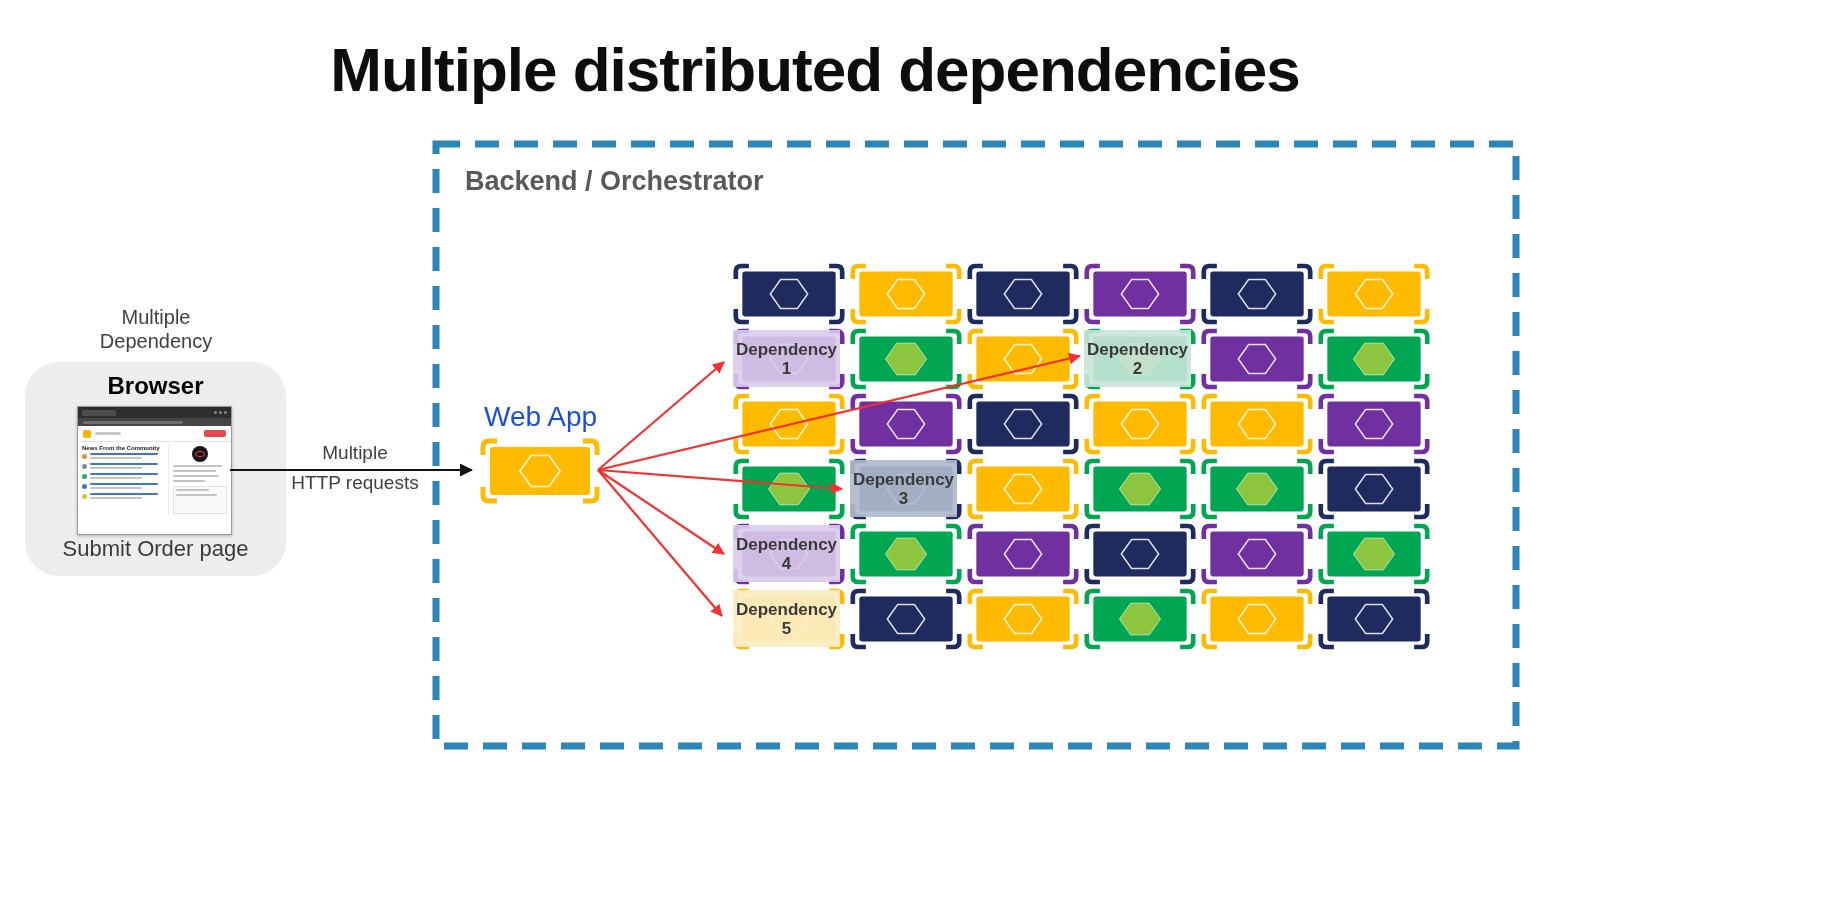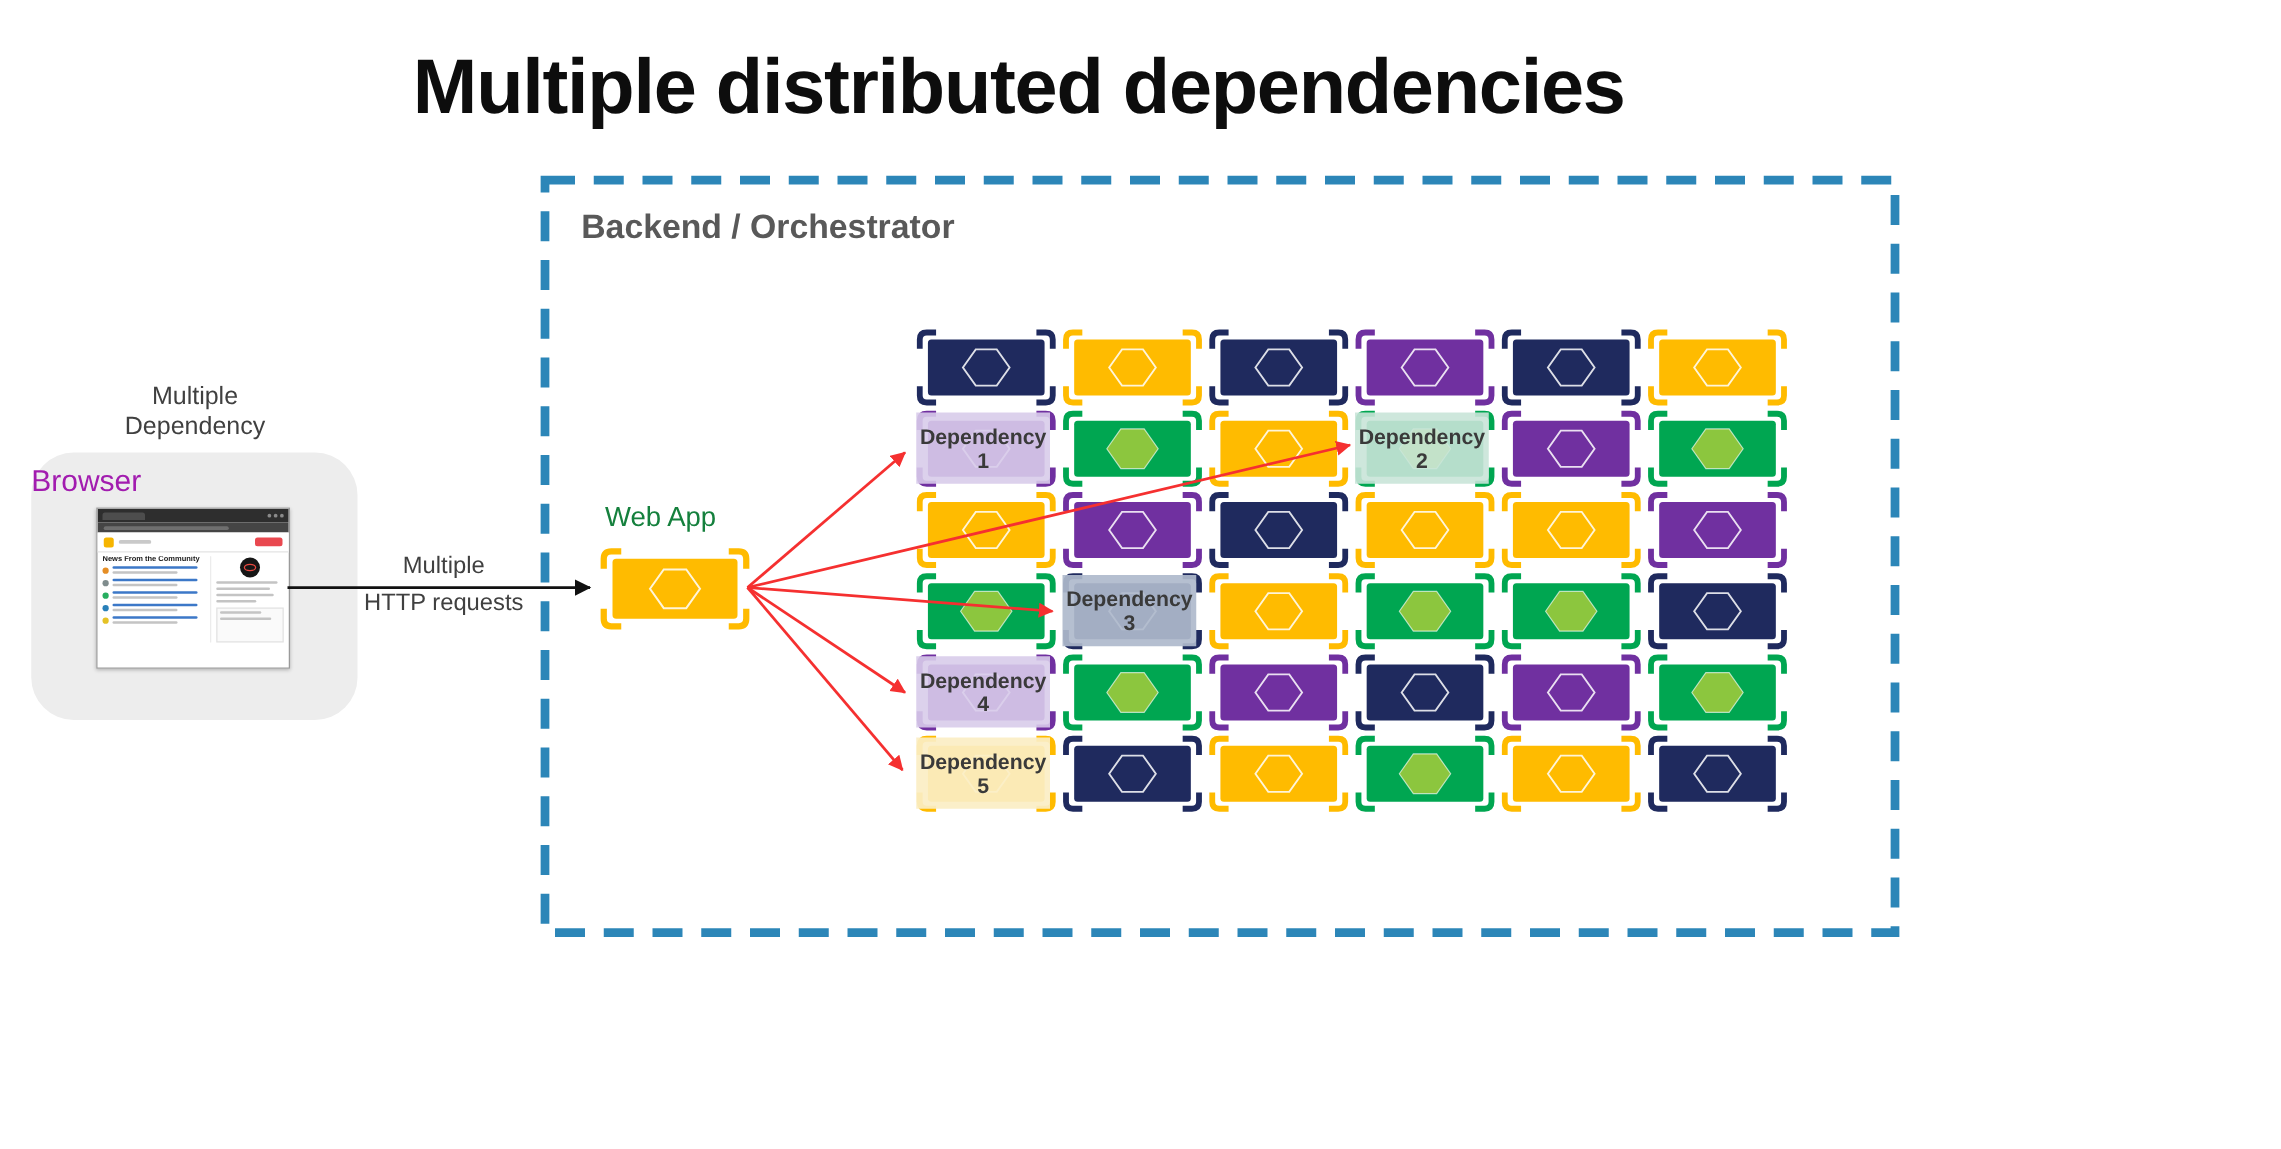--- a/index.html
+++ b/index.html
@@ -9,29 +9,29 @@
 
   
   .page-title{left:115px;top:34px;width:1400px;text-align:center;
     font-size:62px;font-weight:900;color:#0d0d0d;letter-spacing:-1px;}
 
   
   .frame-wrap{left:432px;top:140px;width:1088px;height:610px;}
   .backend-label{left:465px;top:166px;font-size:27px;font-weight:bold;color:#595959;}
 
   
-  .webapp-label{left:484px;top:401px;font-size:22px;color:#15803d;}
+  .webapp-label{left:484px;top:401px;font-size:28px;color:#1d4ed8;}
   .webapp-icon{left:480px;top:438px;width:120px;height:66px;}
   .webapp-icon svg{width:120px;height:66px;display:block;}
 
   
   .customers-label{left:46px;top:305px;width:220px;text-align:center;
     font-size:20px;color:#404040;line-height:24px;}
   .browser-panel{left:25px;top:362px;width:261px;height:214px;background:#ededed;border-radius:34px;}
-  .browser-title{left:25px;top:372px;width:261px;text-align:left;font-size:24px;font-weight:normal;color:#a21caf;}
+  .browser-title{left:25px;top:372px;width:261px;text-align:center;font-size:24px;font-weight:bold;color:#000000;}
   .submit-label{left:25px;top:536px;width:261px;text-align:center;font-size:22px;color:#3b3b3b;}
 
   
   .thumb{left:77px;top:406px;width:153px;height:127px;background:#fff;border:1px solid #9a9a9a;
          box-shadow:0 1px 3px rgba(0,0,0,.25);overflow:hidden;}
   .t-chrome{height:11px;background:#2e2e2e;display:flex;align-items:center;padding:0 4px;gap:3px;}
   .t-tab{width:34px;height:6px;background:#4d4d4d;border-radius:2px 2px 0 0;}
   .t-dotrow{margin-left:auto;display:flex;gap:2px;}
   .t-cdot{width:3px;height:3px;border-radius:50%;background:#8a8a8a;}
   .t-addr{height:8px;background:#454545;display:flex;align-items:center;padding:0 5px;}
@@ -168,20 +168,21 @@
         <div class="t-sline" style="width:85%"></div>
         <div class="t-sline" style="width:60%"></div>
         <div class="t-box">
           <div class="t-sline" style="width:70%"></div>
           <div class="t-sline" style="width:85%"></div>
         </div>
       </div>
     </div>
   </div>
 
+  <div class="abs submit-label">Submit Order page</div>
 
   <div class="abs http-label-1">Multiple</div>
   <div class="abs http-label-2">HTTP requests</div>
 
   <div class="abs dep-grid" id="dep-grid">
       <div class="cell">
         <svg viewBox="0 0 120 66" xmlns="http://www.w3.org/2000/svg">
           <path d="M3 17 V9 Q3 3 9 3 H17" fill="none" stroke="#1F2A5E" stroke-width="5"></path>
           <path d="M103 3 H111 Q117 3 117 9 V17" fill="none" stroke="#1F2A5E" stroke-width="5"></path>
           <path d="M117 49 V57 Q117 63 111 63 H103" fill="none" stroke="#1F2A5E" stroke-width="5"></path>

